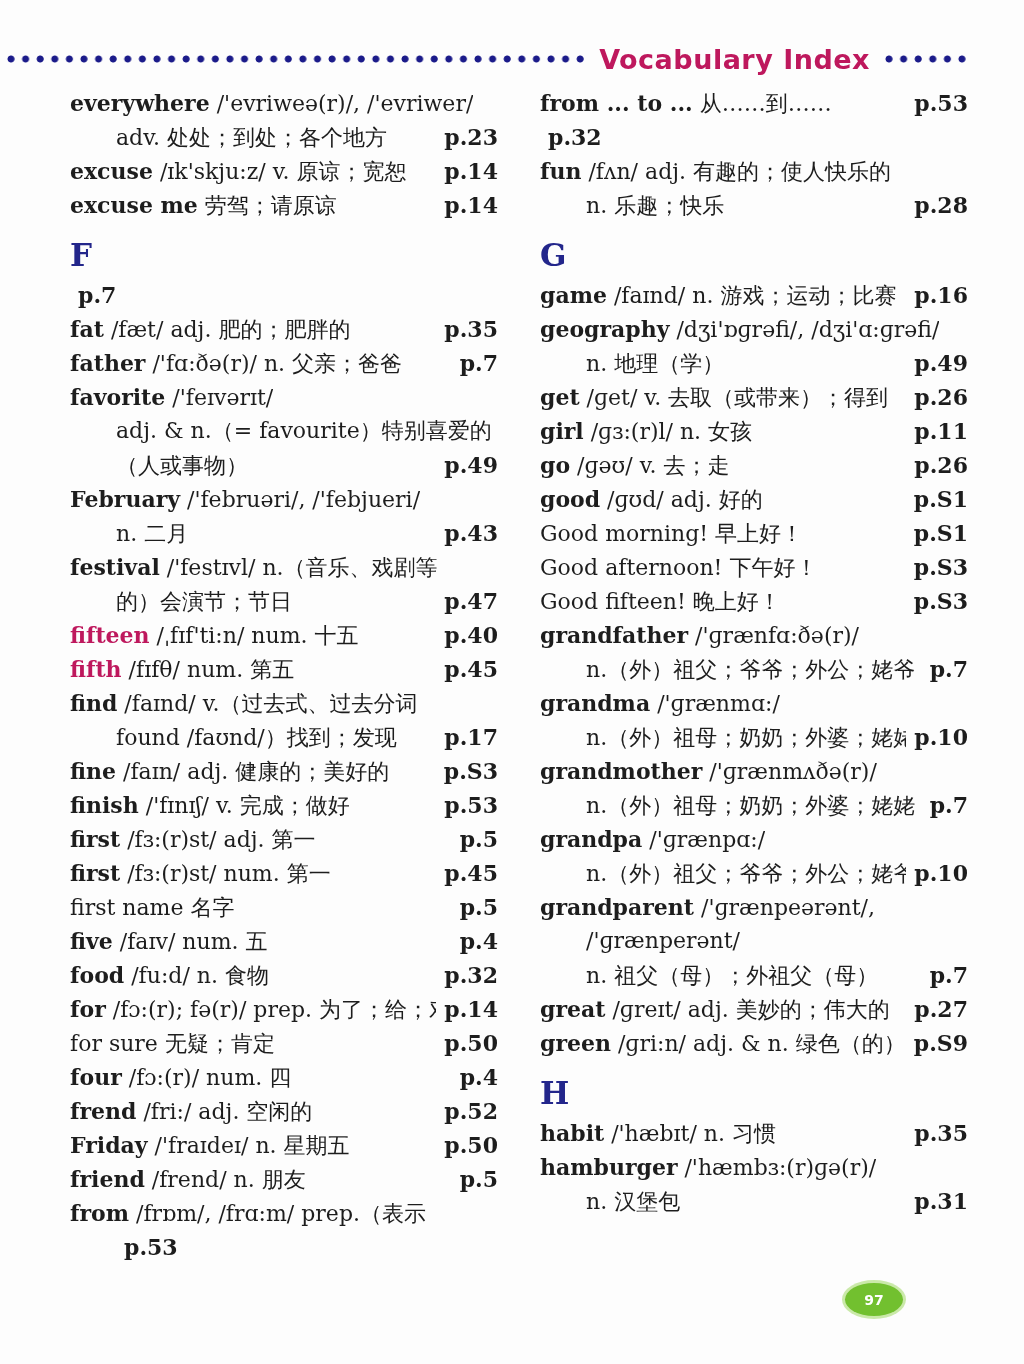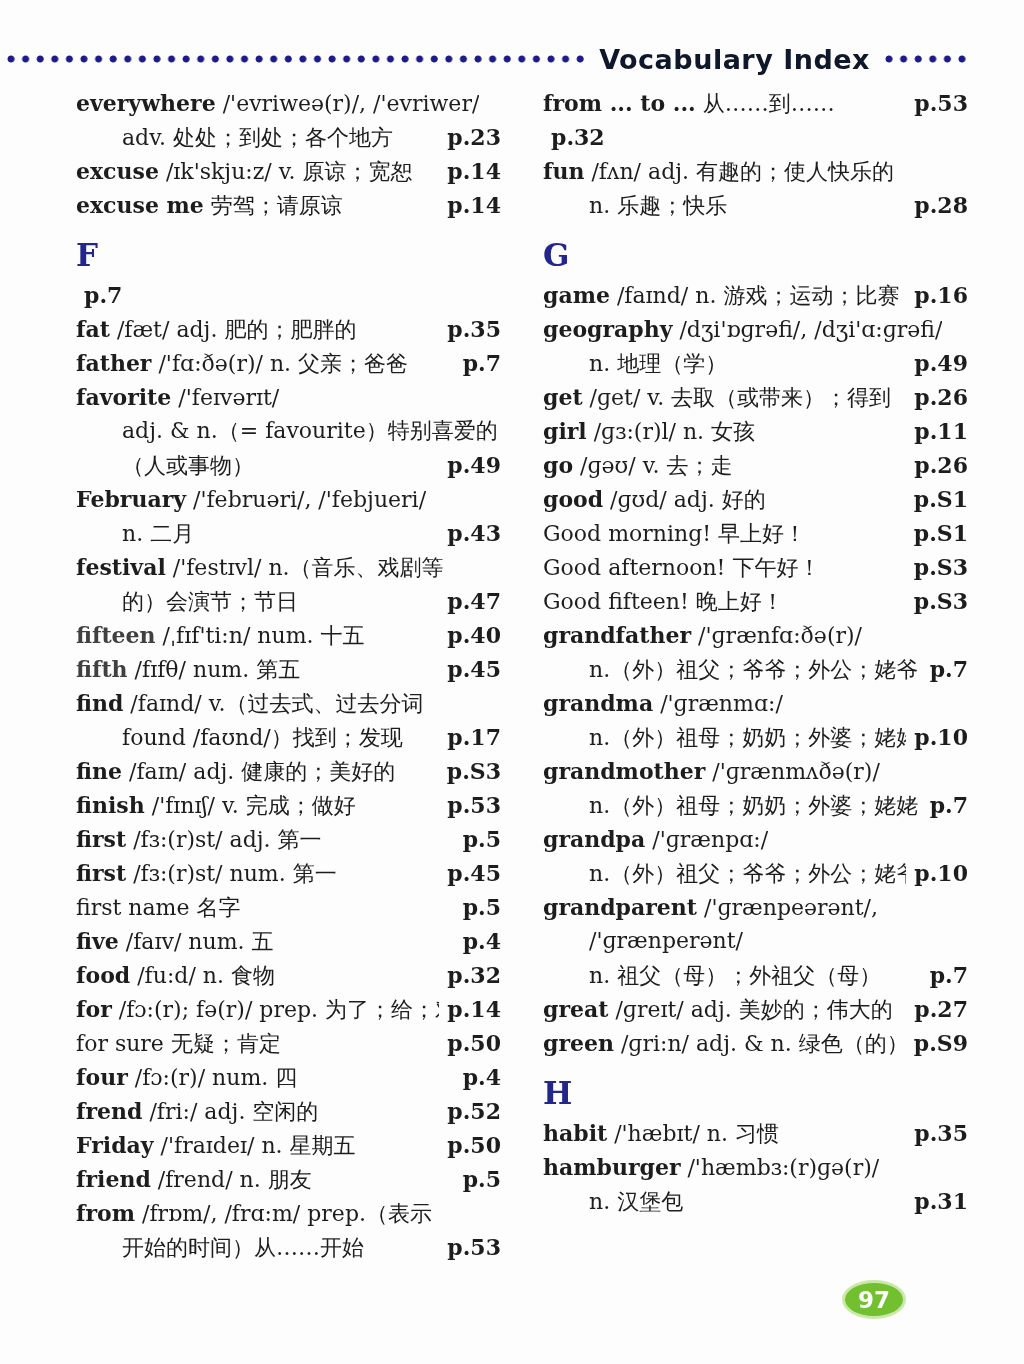--- a/index.html
+++ b/index.html
@@ -16,49 +16,49 @@
     display:flex;align-items:center;
   }
   .dots{
     height:10px;flex:1;
     background-image:radial-gradient(circle at 5px 5px,#1b1b8a 3.1px,transparent 3.9px);
     background-size:14.6px 10px;background-repeat:repeat-x;
   }
   .dots.right{flex:0 0 82px;}
   .vtitle{
     font-family:"DejaVu Sans","Liberation Sans",sans-serif;
-    font-weight:bold;font-size:27px;color:#0f172a;
+    font-weight:bold;font-size:27px;color:#be185d;
     margin:16px 14px;letter-spacing:.5px;white-space:nowrap;
   }
   .content{
-    position:absolute;top:86px;left:76px;right:56px;
+    position:absolute;top:86px;left:70px;right:56px;
     display:flex;gap:42px;
   }
   .col{flex:1;min-width:0;}
   .line{
     display:flex;justify-content:space-between;align-items:baseline;
     height:34px;font-size:22px;white-space:nowrap;line-height:34px;
   }
   .line.ind{padding-left:46px;}
   .ltext{overflow:hidden;}
   .pref{font-weight:bold;padding-left:8px;flex:0 0 auto;}
   .sg-b{font-weight:bold;}
   .sg-i{}
-  .sg-bb{font-weight:bold;color:#404040;}
+  .sg-bb{font-weight:bold;color:#be185d;}
   .section-letter{
     font-size:31px;font-weight:bold;color:#23268b;
     height:56px;line-height:66px;
   }
   .page-badge{
     position:absolute;left:845px;top:1283px;width:58px;height:33px;
     background:#72c02f;border-radius:50%;
     box-shadow:0 0 0 3px rgba(160,217,100,.55);
     display:flex;align-items:center;justify-content:center;
     color:#fff;font-family:"DejaVu Sans","Liberation Sans",sans-serif;
-    font-weight:bold;font-size:23px;
+    font-weight:bold;font-size:14px;
   }
 </style>
 </head>
 <body>
 
 <div class="vheader">
   <div class="dots"></div>
   <div class="vtitle">Vocabulary Index</div>
   <div class="dots right"></div>
 </div>
@@ -180,21 +180,20 @@
         <span class="pref">p.50</span>
       </div>
       <div class="line">
         <span class="ltext"><span class="sg-b">friend</span><span class="sg-r"> /frend/ </span><span class="sg-i">n.</span><span class="sg-r"> 朋友</span></span>
         <span class="pref">p.5</span>
       </div>
       <div class="line">
         <span class="ltext"><span class="sg-b">from</span><span class="sg-r"> /frɒm/, /frɑ:m/ </span><span class="sg-i">prep.</span><span class="sg-r">（表示</span></span>
       </div>
       <div class="line ind">
-        <span class="ltext"><span class="sg-r">开始的时间）从……开始</span></span>
         <span class="pref">p.53</span>
       </div>
     </div>
   <div class="col" id="col1">
       <div class="line">
         <span class="ltext"><span class="sg-b">from ... to ...</span><span class="sg-r"> 从……到……</span></span>
         <span class="pref">p.53</span>
       </div>
       <div class="line">
         <span class="pref">p.32</span>

